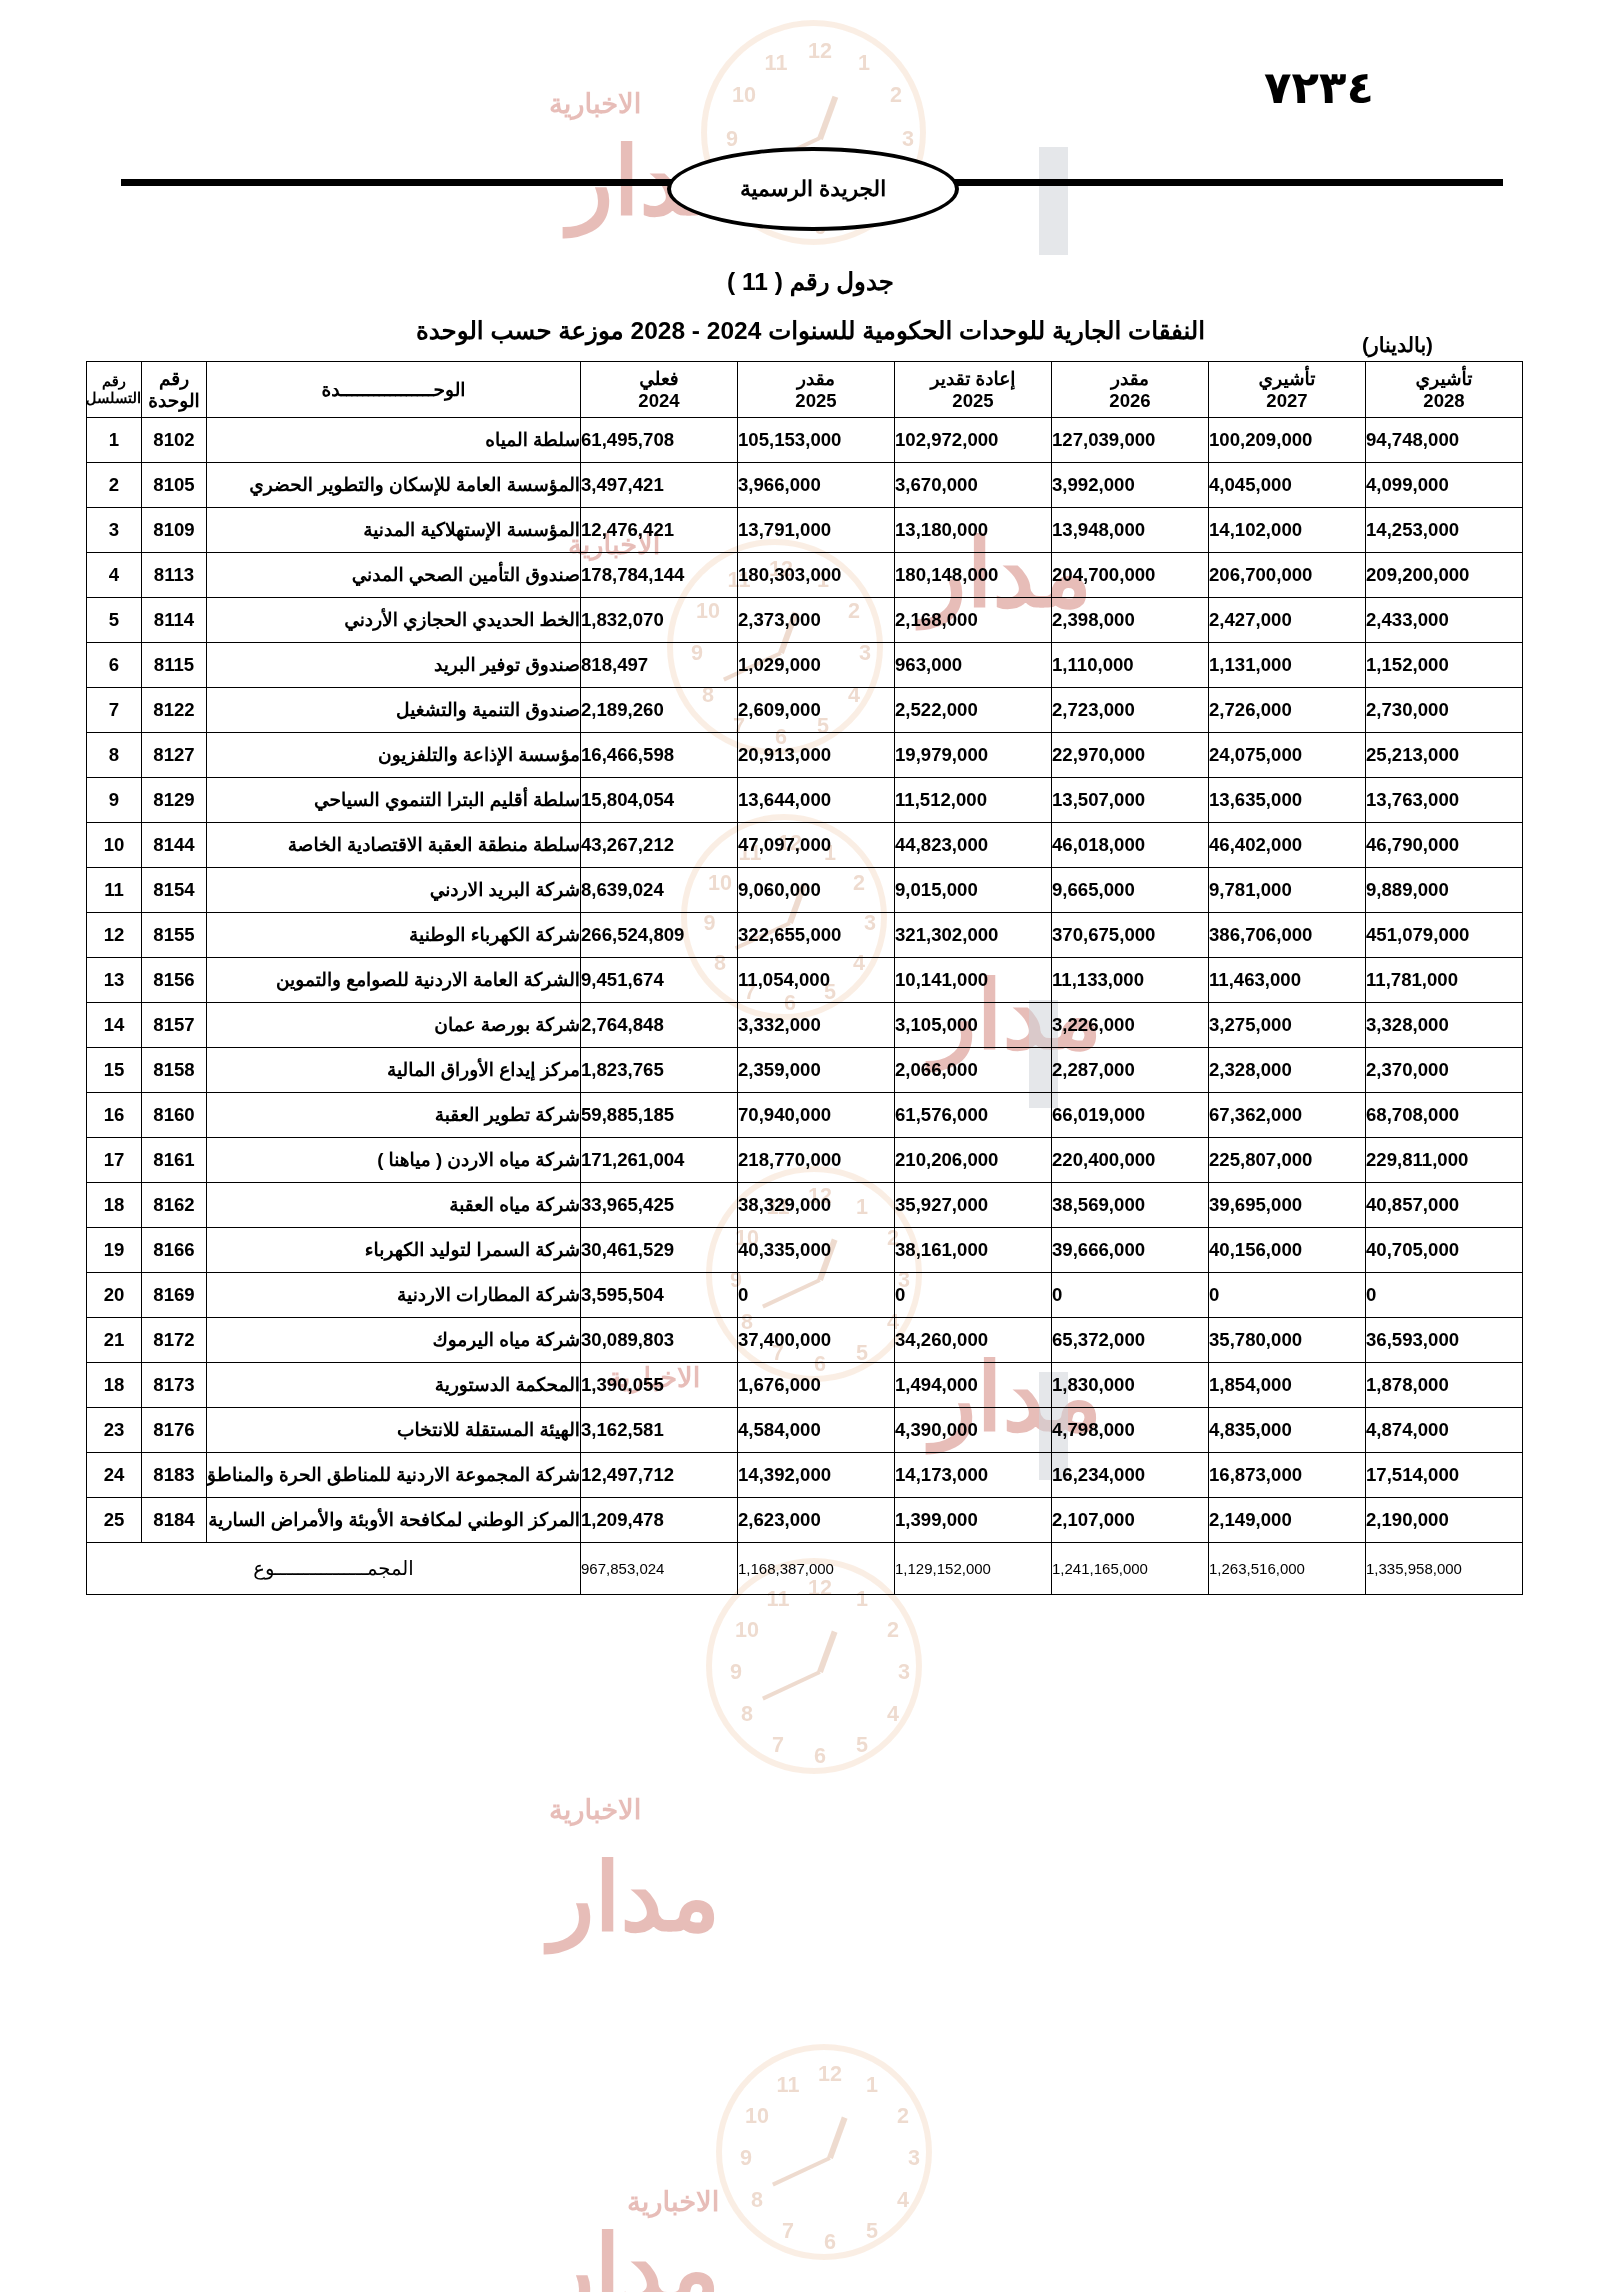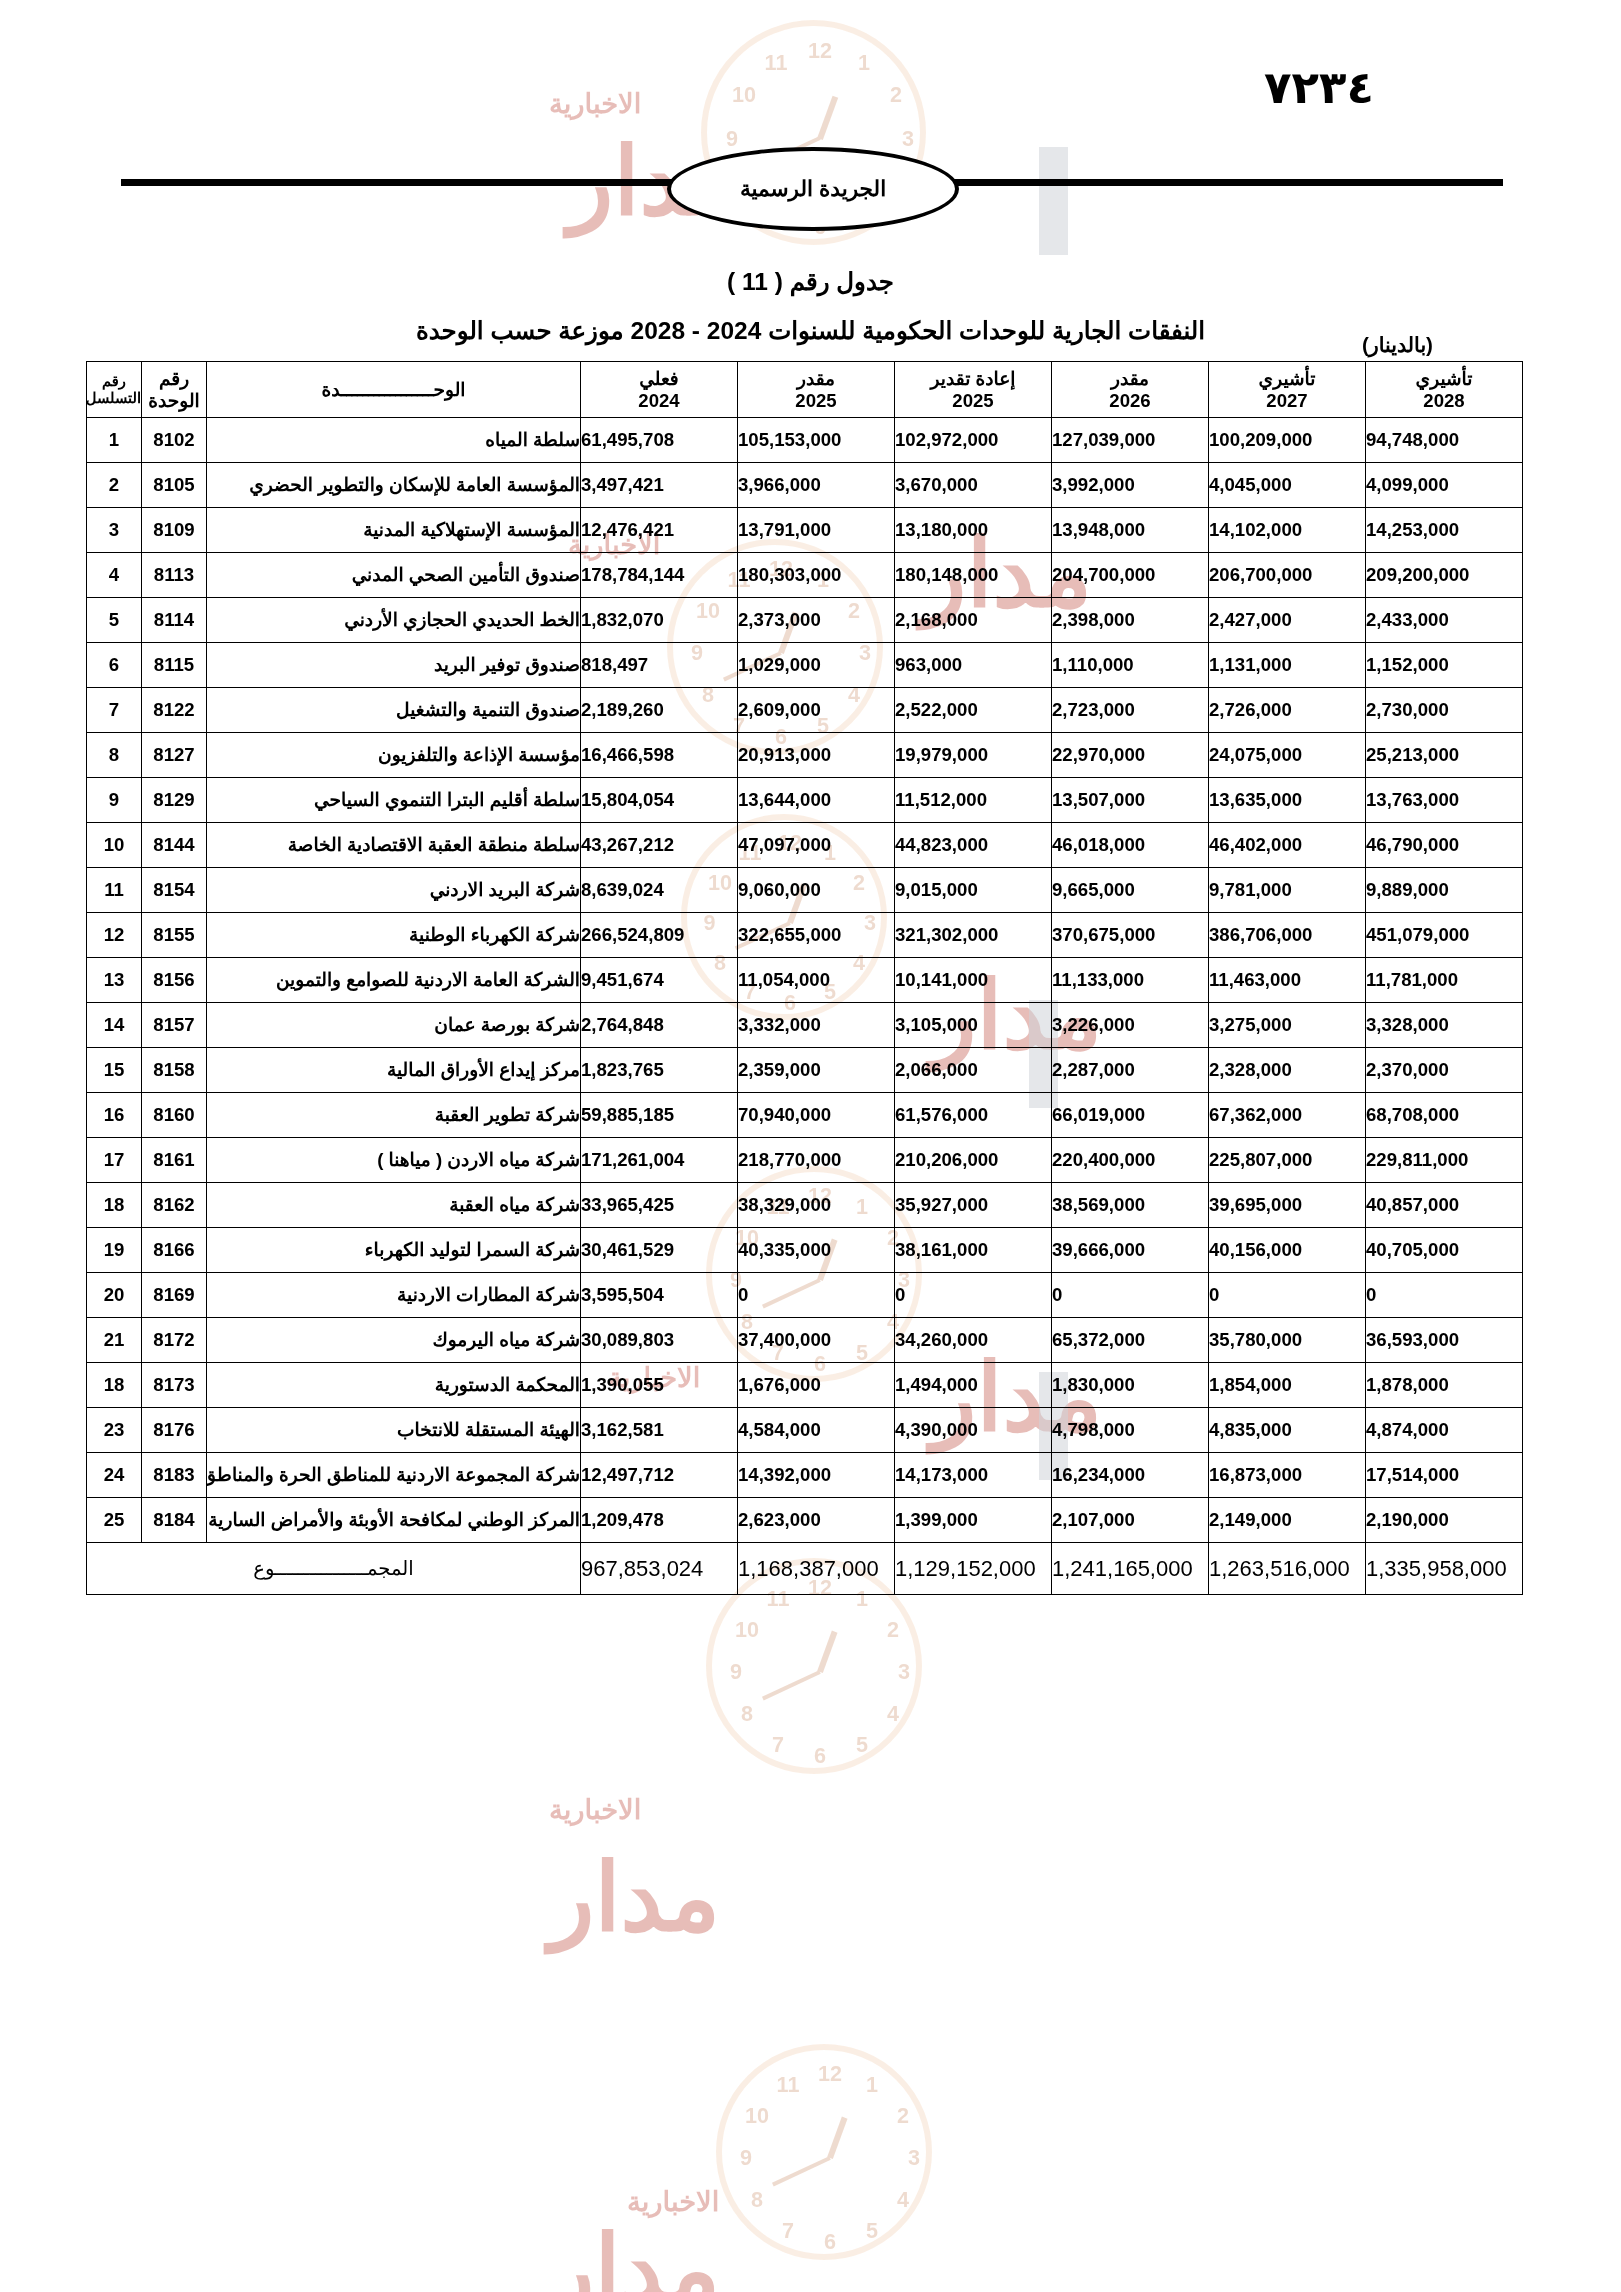--- a/index.html
+++ b/index.html
@@ -177,21 +177,21 @@
   tr.total td {
     font-weight: normal;
     height: 51px;
   }
   tr.total td.name {
     text-align: center;
     font-size: 19.6px;
     letter-spacing: 1px;
   }
   tr.total td.val {
-    font-size: 22px;
+    font-size: 15px;
     margin-left: 44px;
   }
 </style>
 </head>
 <body>
 
 <div id="wm-layer">
     <div class="wm wm-clock" style="left: 701px; top: 19.6px; width: 225px; height: 225px;">
       <span class="num" style="left: 113px; top: 25px;">12</span>
       <span class="num" style="left: 157px; top: 37px;">1</span>

